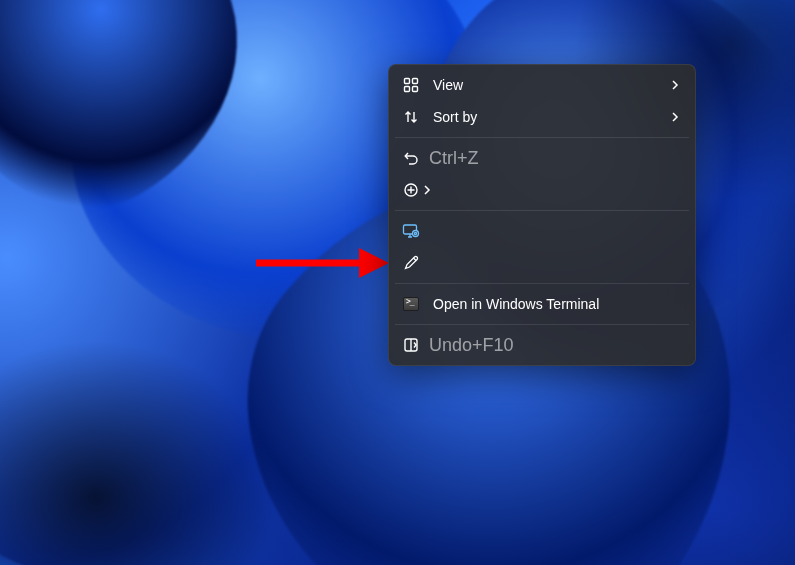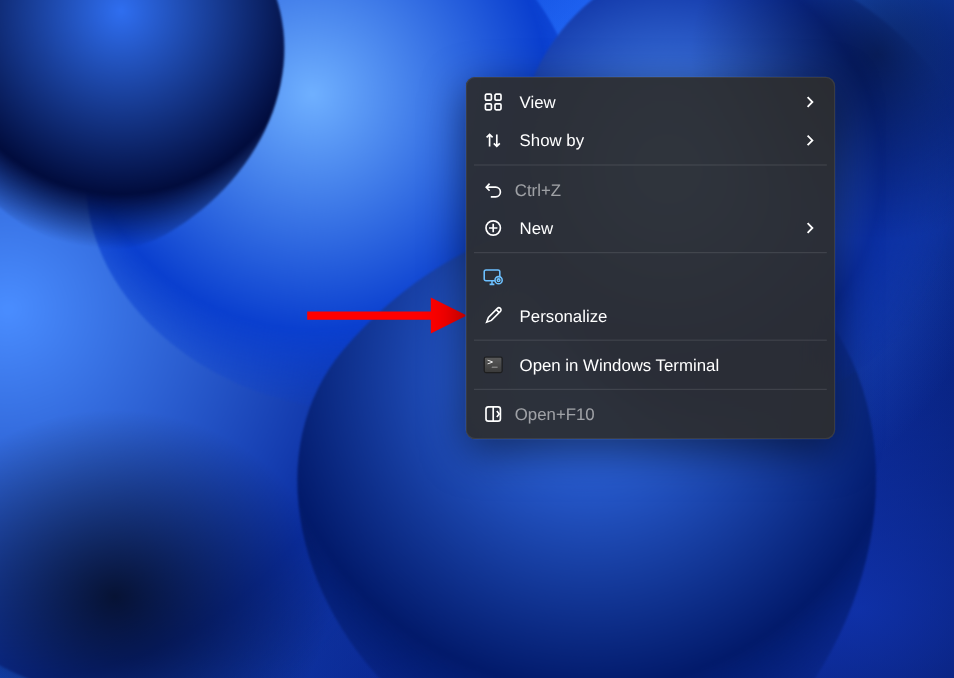--- a/index.html
+++ b/index.html
@@ -54,21 +54,21 @@
   }
   .item .icon {
     width: 20px;
     height: 20px;
     display: flex;
     align-items: center;
     justify-content: center;
     flex-shrink: 0;
   }
   .item .label { margin-left: 12px; flex: 1; white-space: nowrap; }
-  .item .shortcut { color: rgba(255,255,255,0.55); font-size: 14px; margin-left: 8px; }
+  .item .shortcut { color: rgba(255,255,255,0.55); font-size: 18px; margin-left: 8px; }
   .item .chevron { width: 12px; display:flex; align-items:center; justify-content:center; color: rgba(255,255,255,0.8);}
   .sep {
     height: 1px;
     background: rgba(255,255,255,0.10);
     margin: 4px 2px;
   }
   svg { display:block; }
   
   .term-icon {
     width:16px; height:14px;
@@ -131,21 +131,21 @@
       </span>
     </div>
 
     <div class="item">
       <span class="icon">
         <svg width="16" height="16" viewBox="0 0 16 16" fill="none" stroke="#fff" stroke-width="1.4">
           <path d="M5 13 V3 M2.5 5.5 L5 3 L7.5 5.5"></path>
           <path d="M11 3 V13 M8.5 10.5 L11 13 L13.5 10.5"></path>
         </svg>
       </span>
-      <span class="label">Show by</span>
+      <span class="label">Sort by</span>
       <span class="chevron">
         <svg width="8" height="12" viewBox="0 0 8 12" fill="none" stroke="#fff" stroke-width="1.5">
             <path d="M2 2 L6 6 L2 10"></path>
           </svg>
       </span>
     </div>
 
 
     <div class="sep"></div>
 
@@ -159,21 +159,20 @@
       <span class="shortcut">Ctrl+Z</span>
     </div>
 
     <div class="item">
       <span class="icon">
         <svg width="16" height="16" viewBox="0 0 16 16" fill="none" stroke="#fff" stroke-width="1.4">
           <circle cx="8" cy="8" r="6"></circle>
           <path d="M8 4.5 V11.5 M4.5 8 H11.5"></path>
         </svg>
       </span>
-      <span class="label">New</span>
       <span class="chevron">
         <svg width="8" height="12" viewBox="0 0 8 12" fill="none" stroke="#fff" stroke-width="1.5">
             <path d="M2 2 L6 6 L2 10"></path>
           </svg>
       </span>
     </div>
 
     <div class="sep"></div>
 
     <div class="item">
@@ -187,21 +186,20 @@
       </span>
     </div>
 
     <div class="item">
       <span class="icon">
         <svg width="16" height="16" viewBox="0 0 16 16" fill="none" stroke="#fff" stroke-width="1.3">
           <path d="M2.5 13.5 L4 9.5 L11.5 2 A1.5 1.5 0 0 1 14 4.5 L6.5 12 Z"></path>
           <path d="M10.5 3 L13 5.5"></path>
         </svg>
       </span>
-      <span class="label">Personalize</span>
     </div>
 
     <div class="sep"></div>
 
     <div class="item">
       <span class="icon">
         <span class="term-icon"></span>
       </span>
       <span class="label">Open in Windows Terminal</span>
     </div>
@@ -209,17 +207,17 @@
     <div class="sep"></div>
 
     <div class="item">
       <span class="icon">
         <svg width="16" height="16" viewBox="0 0 16 16" fill="none" stroke="#fff" stroke-width="1.4">
           <rect x="2" y="2" width="12" height="12" rx="2"></rect>
           <path d="M8 2 V14"></path>
           <path d="M11 5.5 L13 8 L11 10.5"></path>
         </svg>
       </span>
-      <span class="shortcut">Open+F10</span>
+      <span class="shortcut">Undo+F10</span>
     </div>
 
   </div>
 </div>
 
 </body></html>

